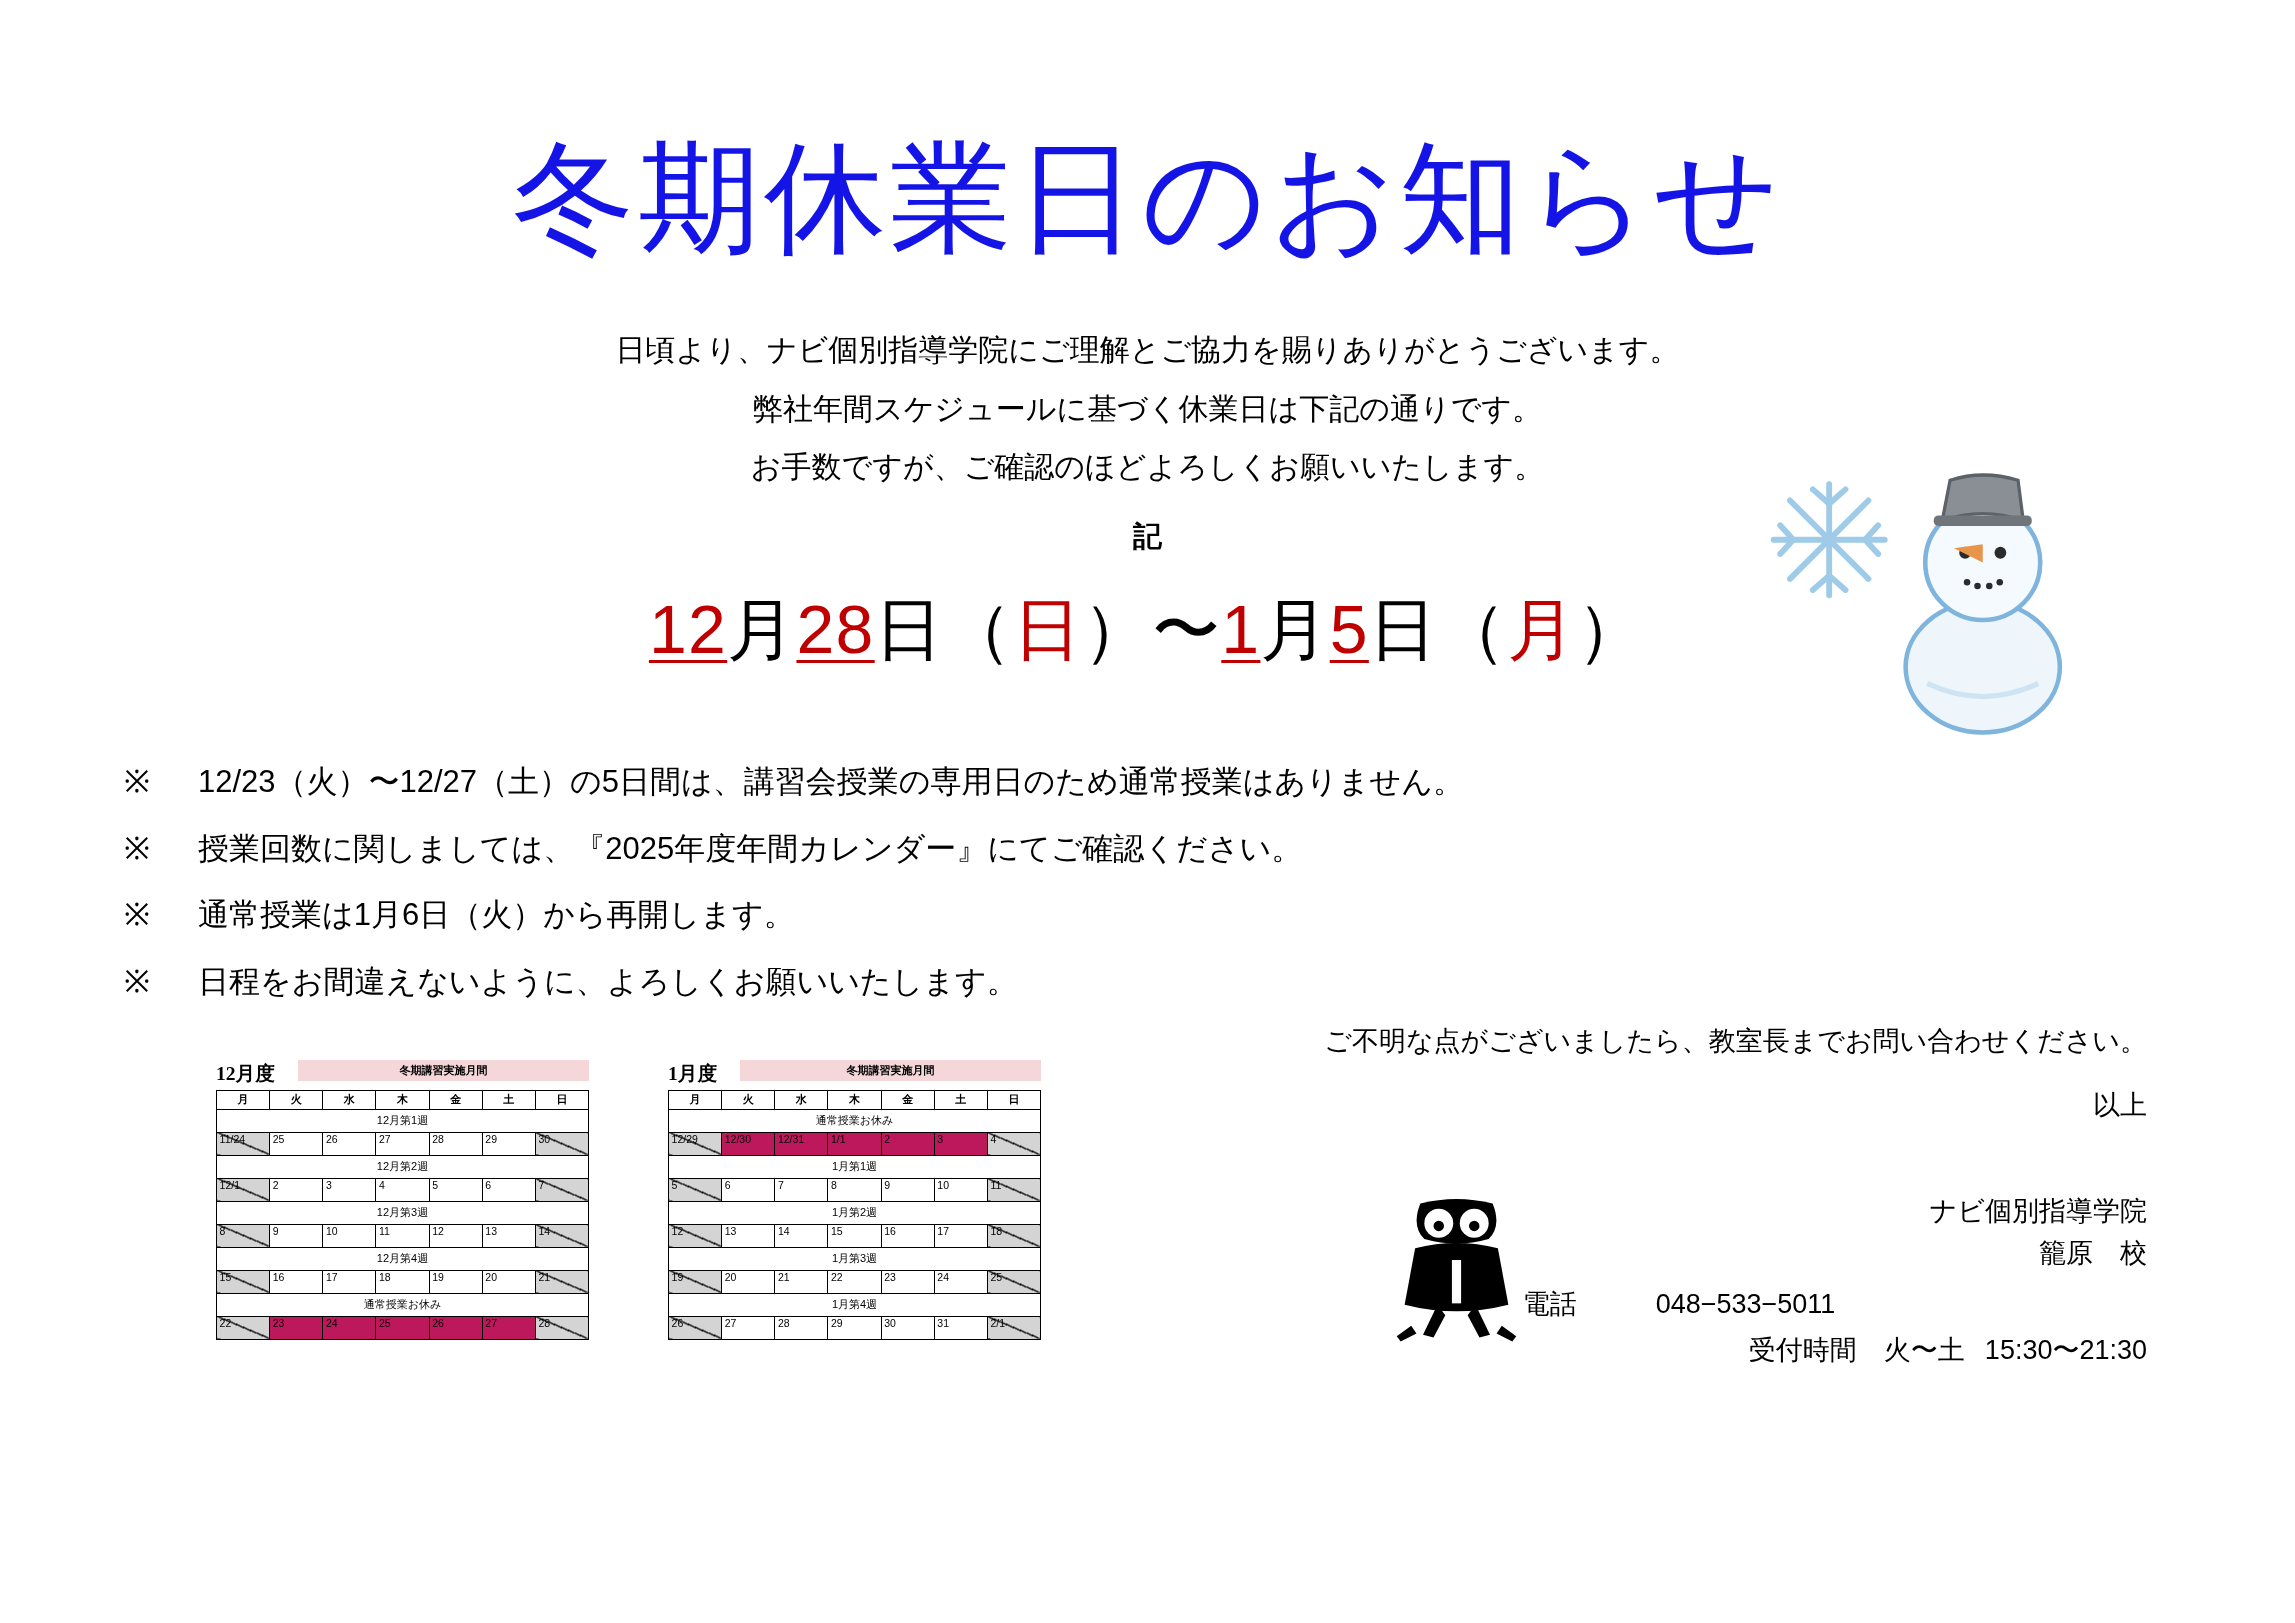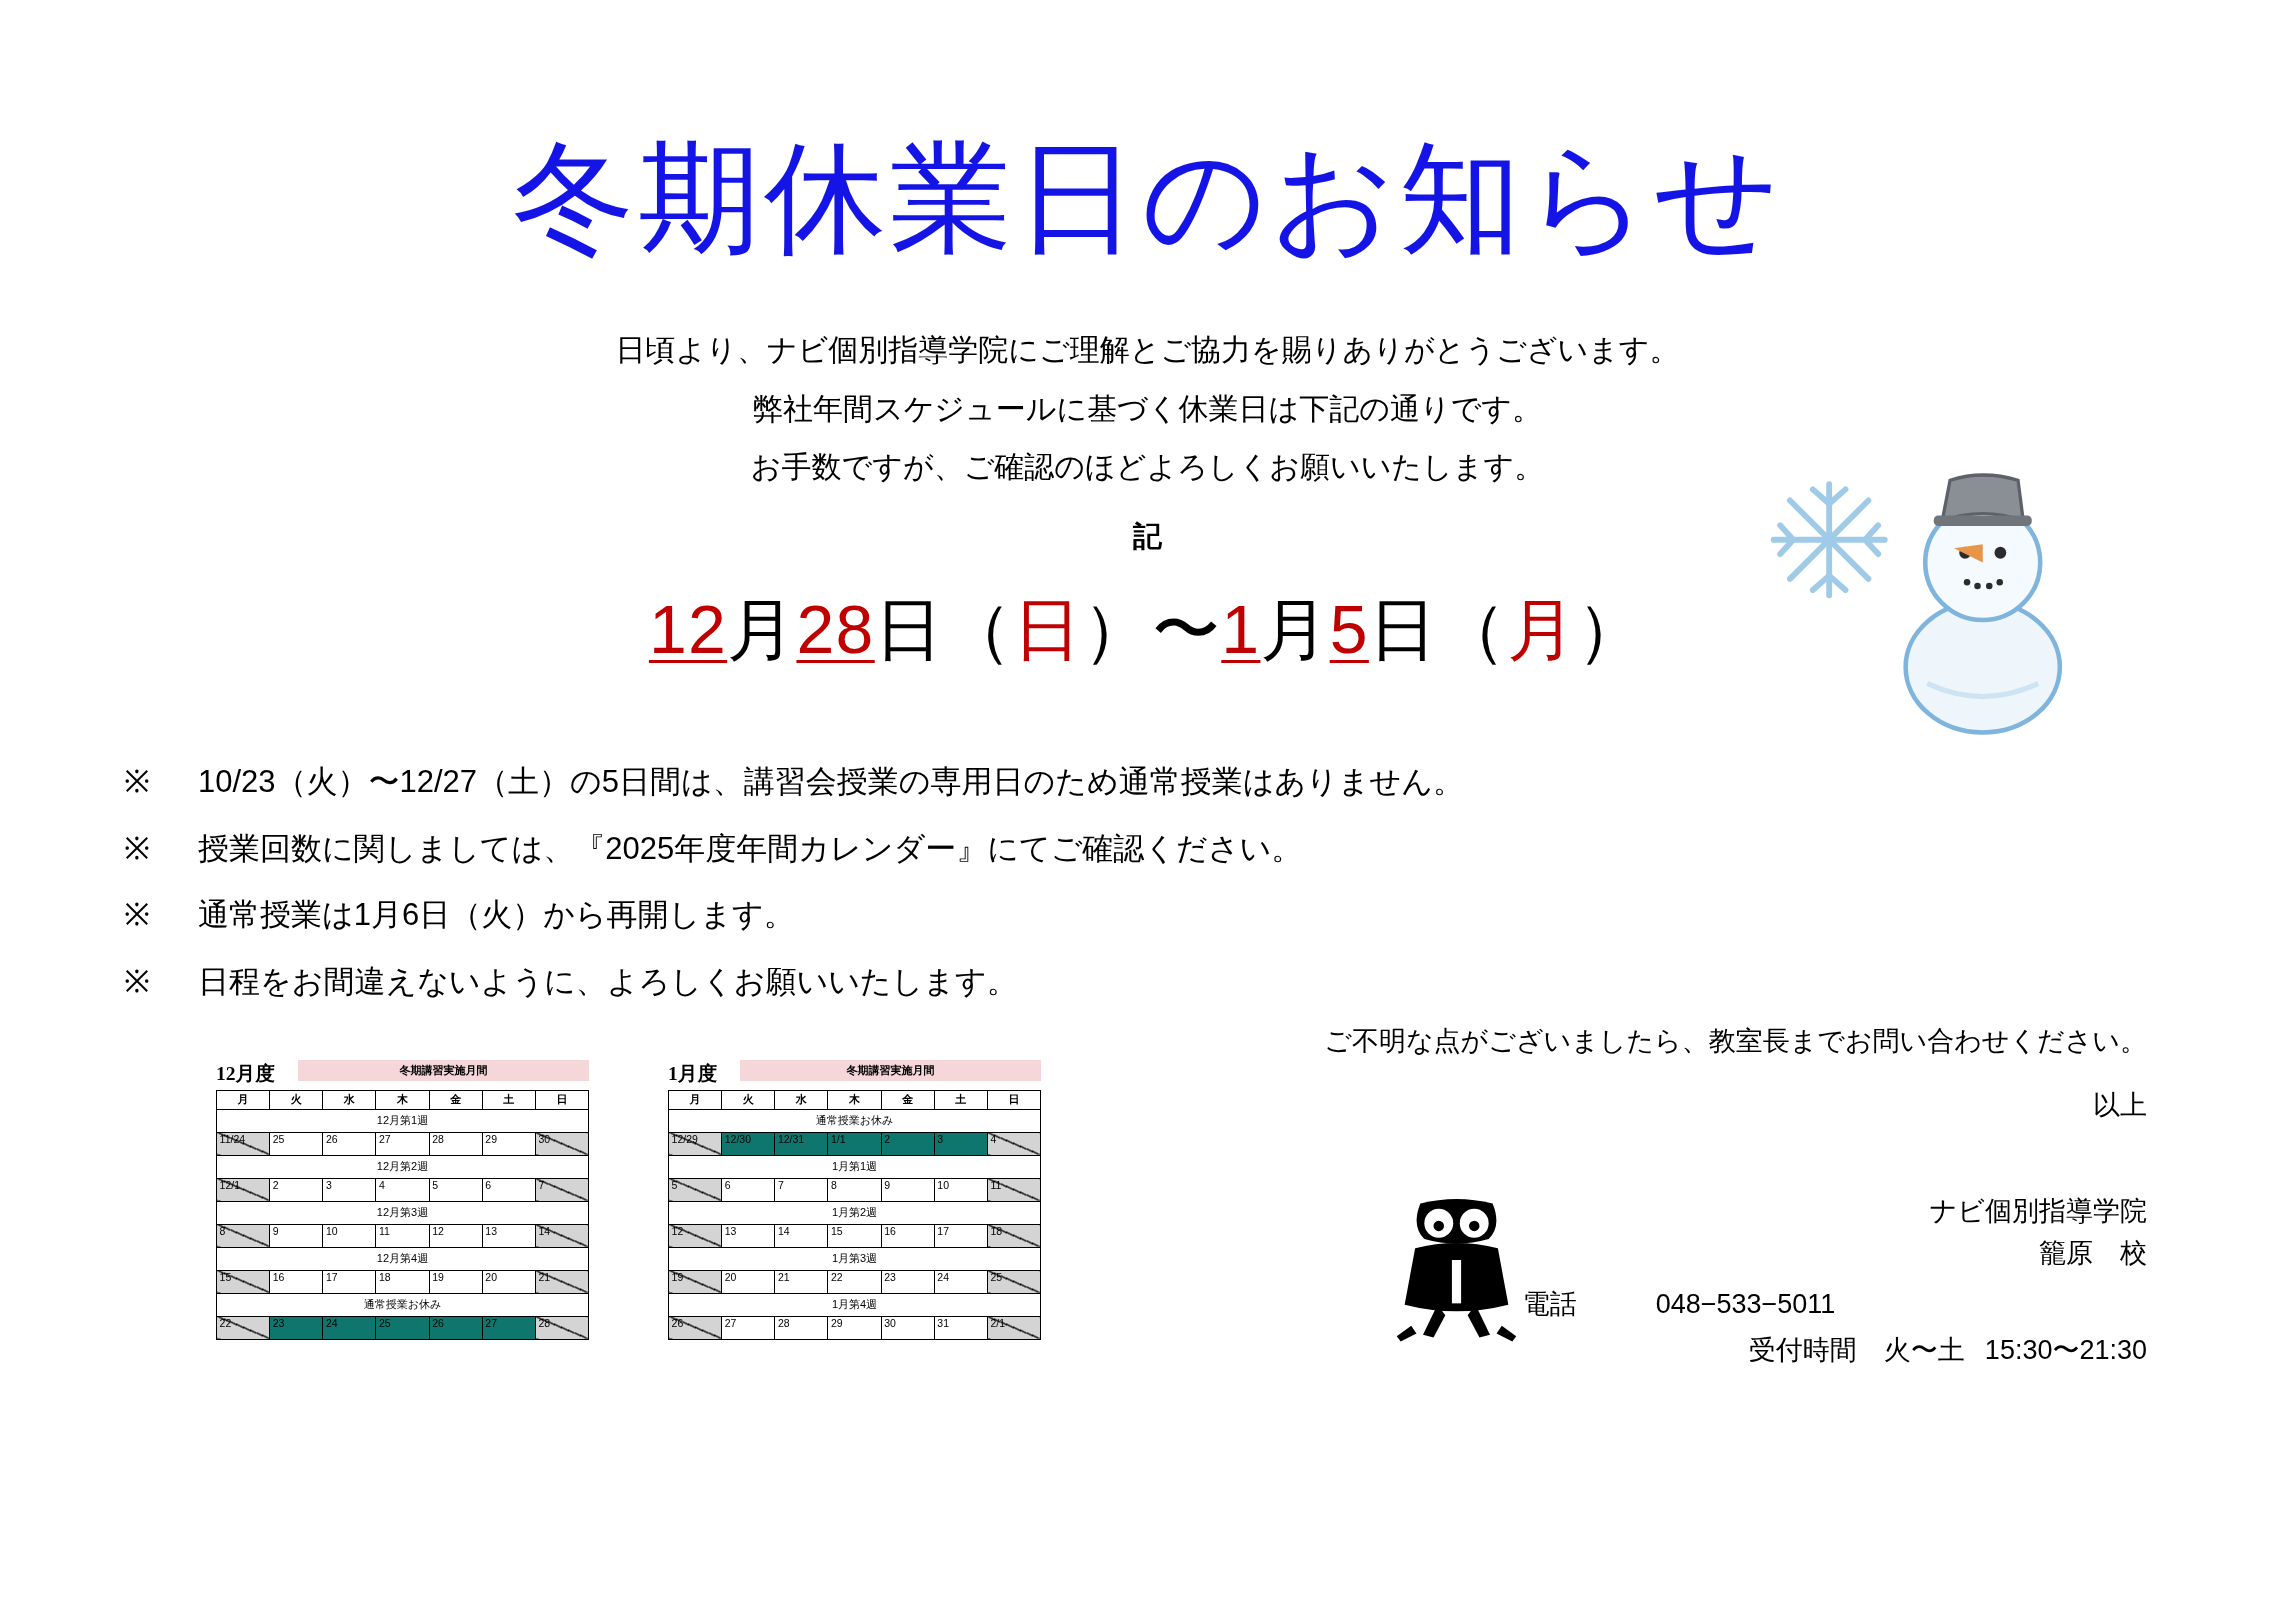--- a/index.html
+++ b/index.html
@@ -198,21 +198,21 @@
   }
   td.day {
     position: relative;
     font-size: 11px;
   }
   td.day.num-left {
     text-align: left;
     padding-left: 3.3px;
   }
   td.shade {
-    background: #0f766e;
+    background: #be185d;
   }
   
   td.slash {
     background:
       linear-gradient(to top right,
         transparent calc(50% - 0.7px),
         #000 calc(50% - 0.7px),
         #000 calc(50% + 0.7px),
         transparent calc(50% + 0.7px));
   }
@@ -284,21 +284,21 @@
       <path d="M330 160 l-44 -22 l44 -6 z" fill="#e8954a"></path>
 
       <circle cx="306" cy="190" r="5" fill="#2b2b2b"></circle>
       <circle cx="322" cy="196" r="5" fill="#2b2b2b"></circle>
       <circle cx="340" cy="196" r="5" fill="#2b2b2b"></circle>
       <circle cx="356" cy="190" r="5" fill="#2b2b2b"></circle>
     </svg>
   </div>
 
   <div class="notes">
-    <div class="row"><span class="mark">※</span><span>　10/23（火）〜12/27（土）の5日間は、講習会授業の専用日のため通常授業はありません。</span></div>
+    <div class="row"><span class="mark">※</span><span>　12/23（火）〜12/27（土）の5日間は、講習会授業の専用日のため通常授業はありません。</span></div>
     <div class="row"><span class="mark">※</span><span>　授業回数に関しましては、『2025年度年間カレンダー』にてご確認ください。</span></div>
     <div class="row"><span class="mark">※</span><span>　通常授業は1月6日（火）から再開します。</span></div>
     <div class="row"><span class="mark">※</span><span>　日程をお間違えないように、よろしくお願いいたします。</span></div>
   </div>
 
   <div class="contact">
     <div class="line-q">ご不明な点がございましたら、教室長までお問い合わせください。</div>
     <div class="ijo">以上</div>
     <div class="school">ナビ個別指導学院</div>
     <div>籠原　校</div>

